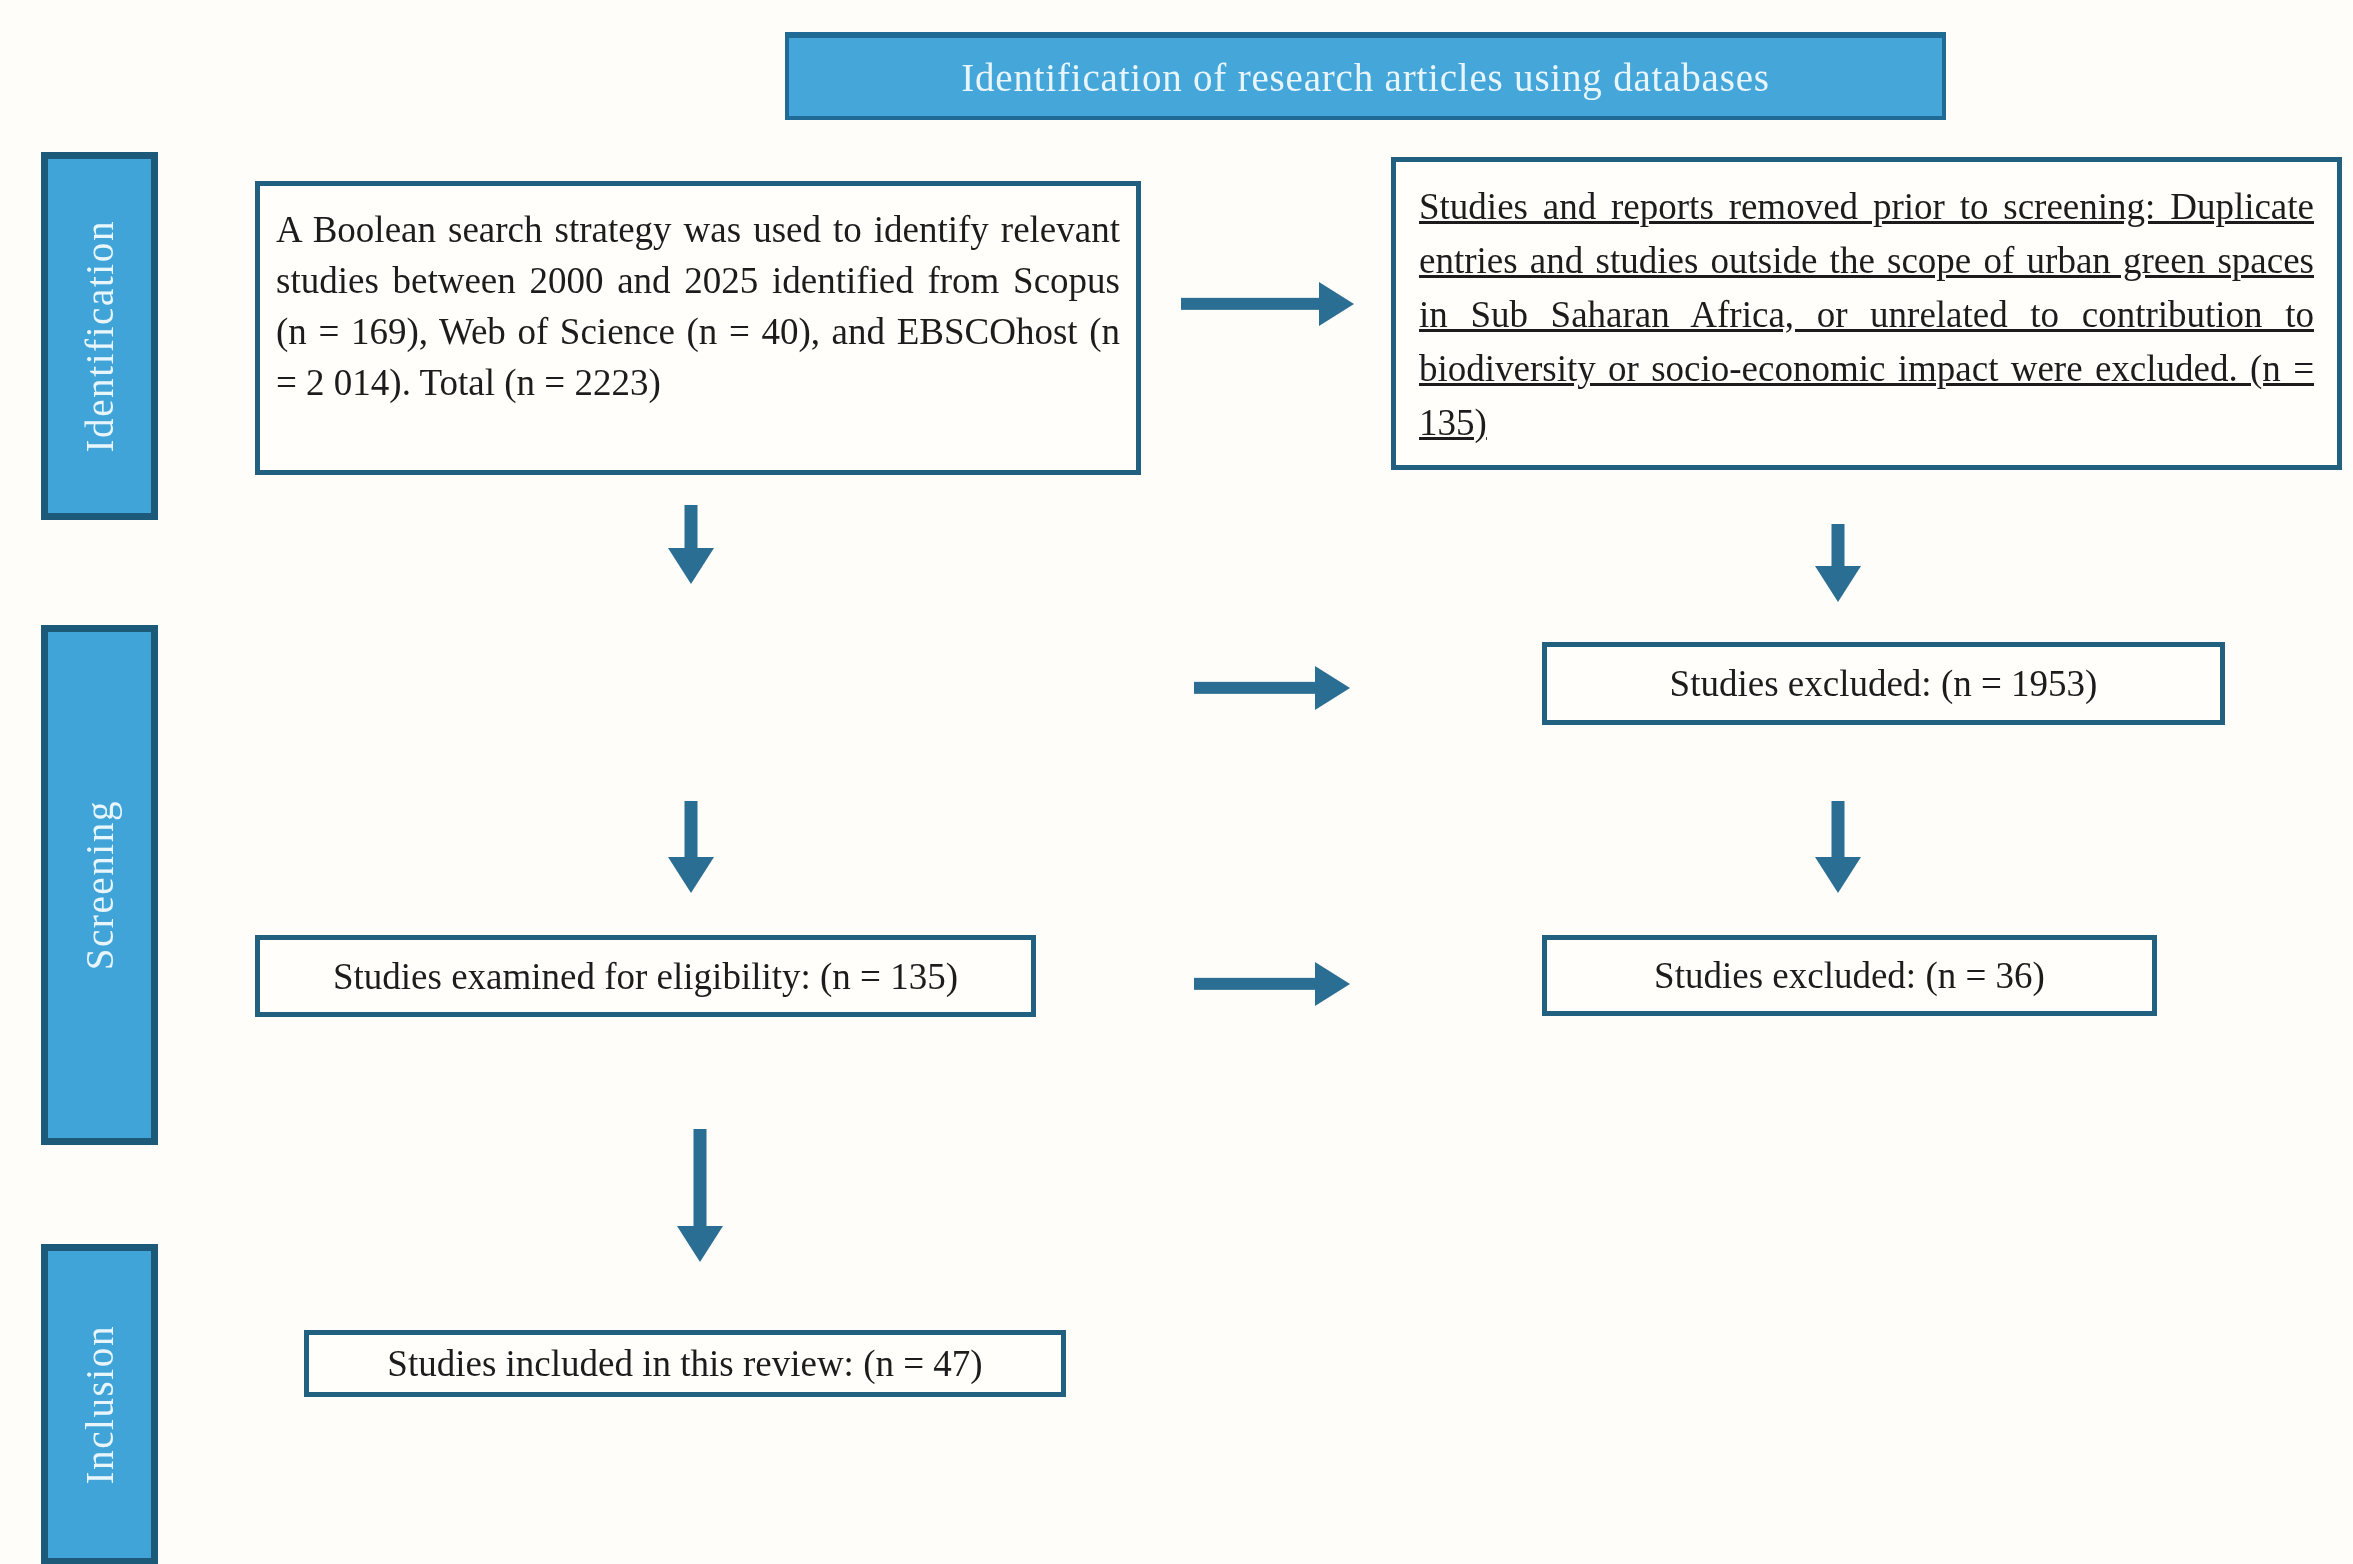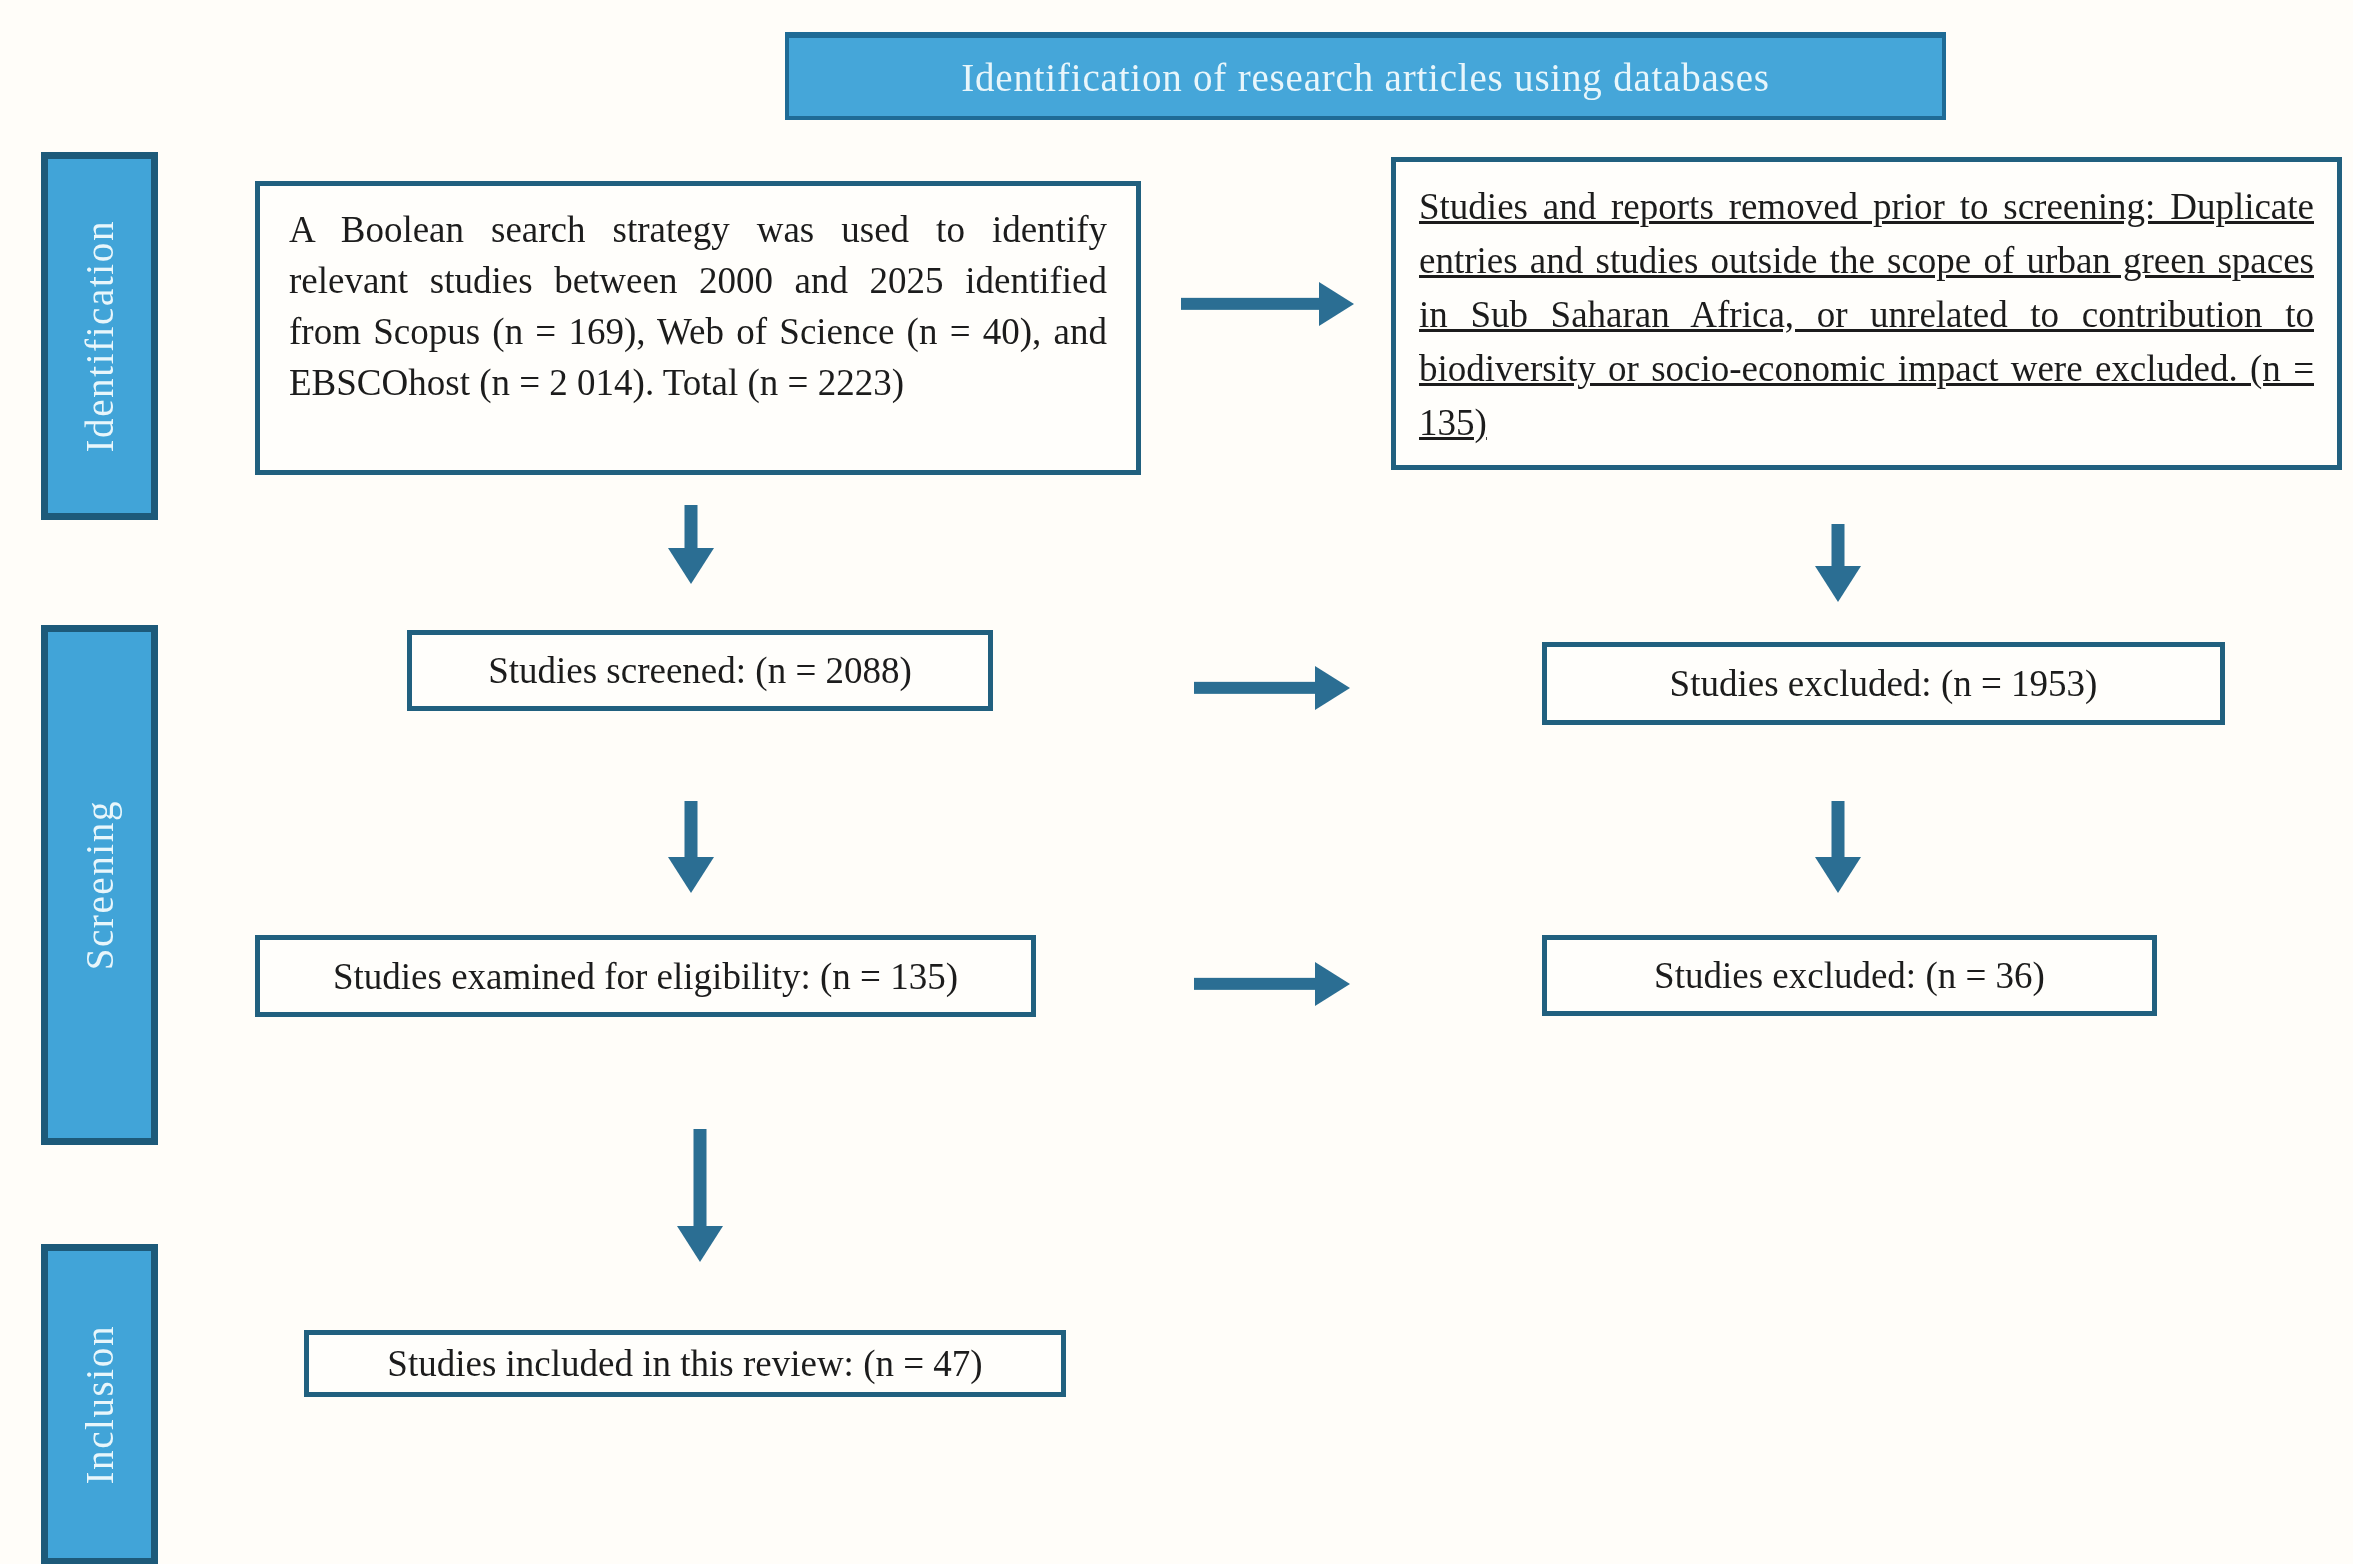--- a/index.html
+++ b/index.html
@@ -65,21 +65,21 @@
     font-size:37px;
     color:var(--ink);
   }
   .fbox.para{
     text-align:justify;
   }
   .fbox.single{
     display:flex;align-items:center;justify-content:center;
     white-space:nowrap;
   }
-  .box-a{left:239px;top:165px;width:886px;height:294px;padding:18px 29px;line-height:51px;}
+  .box-a{left:239px;top:165px;width:886px;height:294px;padding:18px 16px;line-height:51px;}
   .box-b{left:1375px;top:141px;width:951px;height:313px;padding:18px 23px;line-height:54px;text-decoration:underline;}
   .box-screened{left:391px;top:614px;width:586px;height:81px;}
   .box-excl1{left:1526px;top:626px;width:683px;height:83px;}
   .box-elig{left:239px;top:919px;width:781px;height:82px;}
   .box-excl2{left:1526px;top:919px;width:615px;height:81px;}
   .box-incl{left:288px;top:1314px;width:762px;height:67px;}
   
   .arrow{position:absolute;}
   .arrow-h .shaft{
     position:absolute;left:0;top:50%;transform:translateY(-50%);
@@ -127,21 +127,20 @@
   <div class="stage screening">
     <span>Screening</span>
   </div>
   <div class="stage inclusion">
     <span>Inclusion</span>
   </div>
 
   <div class="fbox para box-a">A Boolean search strategy was used to identify relevant studies between 2000 and 2025 identified from Scopus (n = 169), Web of Science (n = 40), and EBSCOhost (n = 2 014). Total (n = 2223)</div>
   <div class="fbox para box-b">Studies and reports removed prior to screening: Duplicate entries and studies outside the scope of urban green spaces in Sub Saharan Africa, or unrelated to contribution to biodiversity or socio-economic impact were excluded. (n = 135)</div>
 
-  <div class="fbox single box-screened">Studies screened: (n = 2088)</div>
   <div class="fbox single box-excl1">Studies excluded: (n = 1953)</div>
 
   <div class="fbox single box-elig">Studies examined for eligibility: (n = 135)</div>
   <div class="fbox single box-excl2">Studies excluded: (n = 36)</div>
 
   <div class="fbox single box-incl">Studies included in this review: (n = 47)</div>
 
   <div class="arrow arrow-h ar1">
     <span class="shaft"></span>
     <span class="head"></span>

